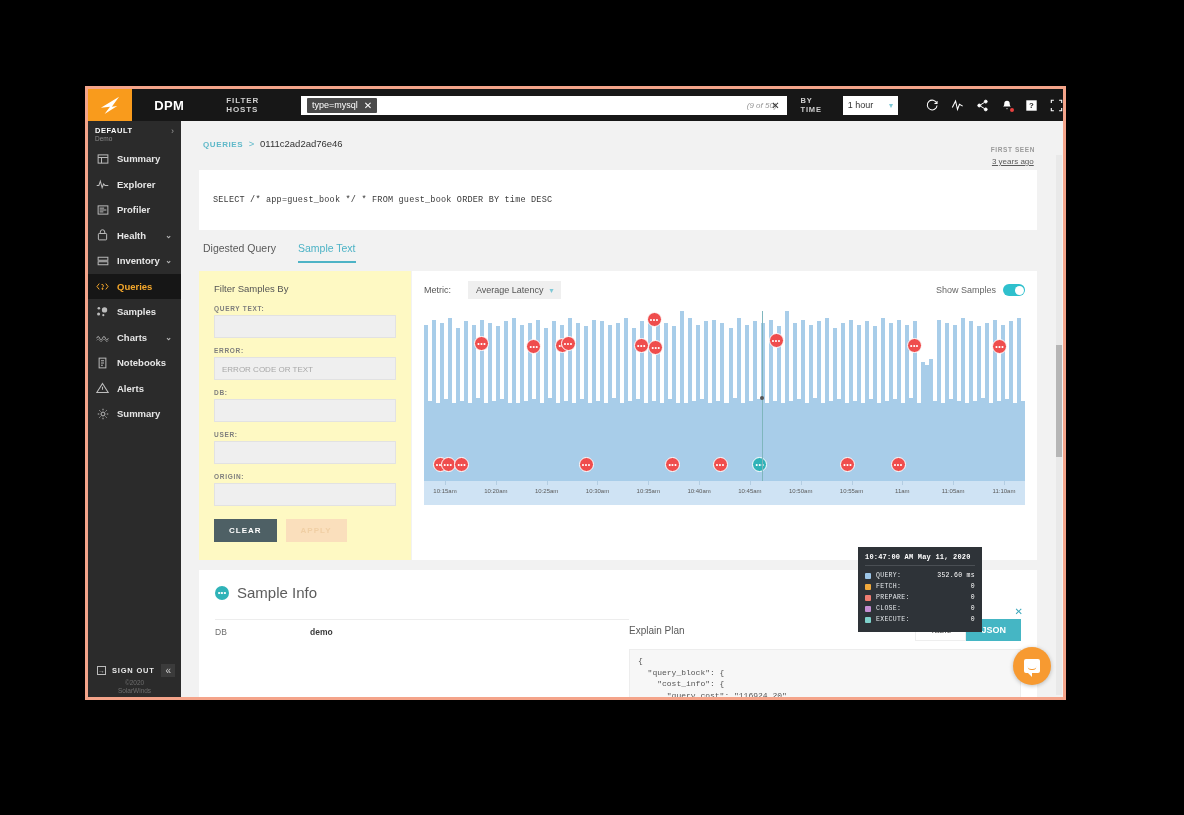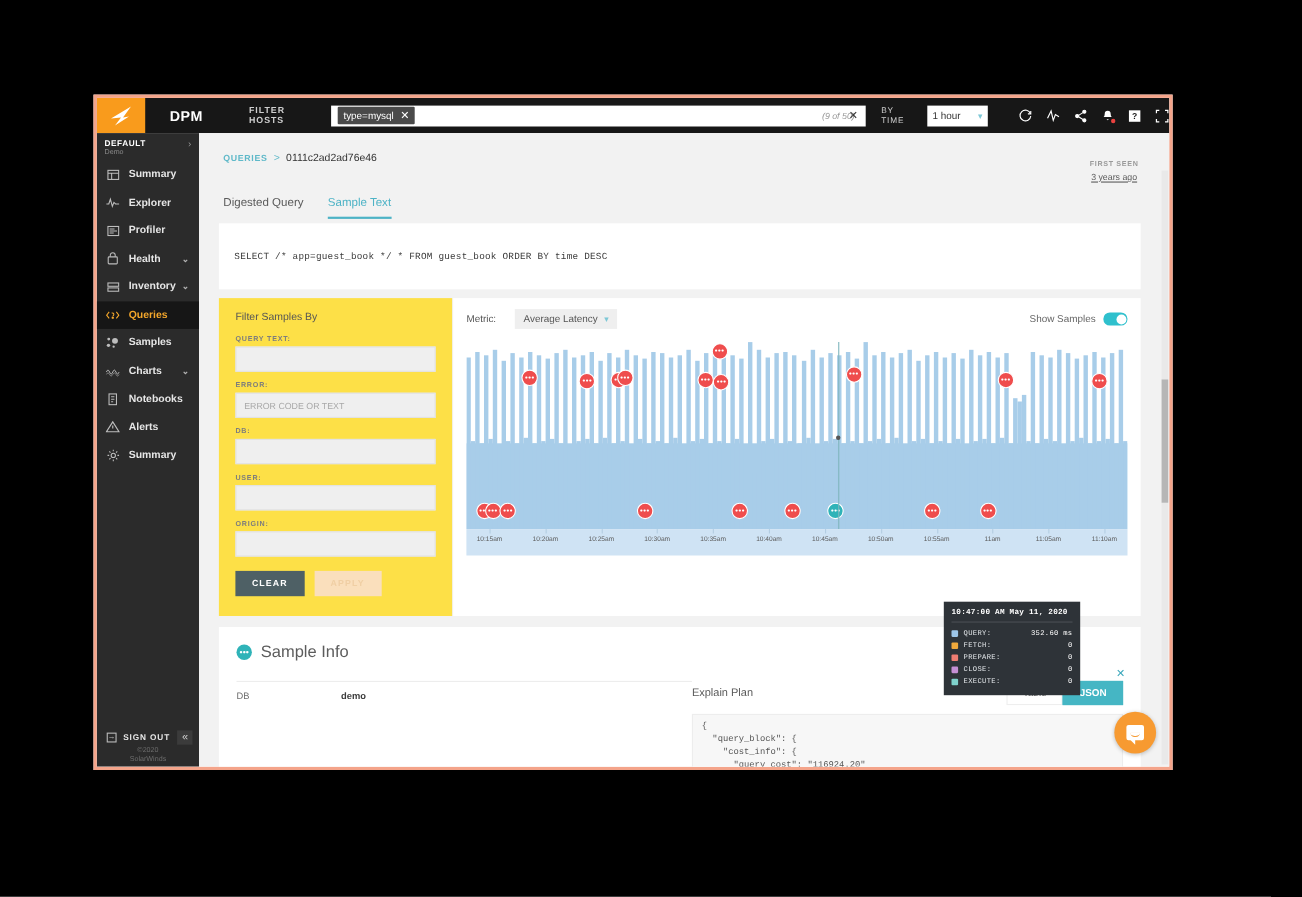--- a/index.html
+++ b/index.html
@@ -52,21 +52,21 @@
   .chip .chip-x { font-size: 10px; cursor: pointer; }
   #filter-count {
     position: absolute; right: 10px; font-size: 8px;
     color: #999; font-style: italic;
   }
   #filter-clear {
     position: absolute; right: 7px; font-size: 10px; color: #333;
     cursor: pointer;
   }
   #bytime-label {
-    color: #cfcfcf; font-size: 7.5px; font-weight: normal;
+    color: #cfcfcf; font-size: 7.5px; font-weight: bold;
     letter-spacing: .8px; margin-left: 14px;
   }
   #time-select {
     margin-left: 7px; height: 19px; width: 56px; background: #fff;
     display: flex; align-items: center; justify-content: space-between;
     padding: 0 5px; font-size: 9px; color: #333;
   }
   #time-select .caret { color: #7ec8d6; font-size: 8px; }
   #topbar-icons { display: flex; align-items: center; gap: 12px; margin-left: 28px; }
   .tb-icon { color: #fff; position: relative; cursor: pointer; display: block; }
@@ -144,21 +144,21 @@
     margin: 4px 18px 0 18px; background: #fff; height: 60px;
     display: flex; align-items: center; padding-left: 14px;
   }
   #query-text {
     font-family: "Liberation Mono", monospace; font-size: 8.5px; color: #3a3a3a;
     letter-spacing: .2px;
   }
 
   
   #mid-row { display: flex; gap: 1px; margin: 8px 18px 0 18px; }
-  #filter-panel { width: 212px; background: #fde047; padding: 12px 15px 18px 15px; }
+  #filter-panel { width: 212px; background: #fef9c3; padding: 12px 15px 18px 15px; }
   #filter-title { font-size: 9.5px; color: #555; margin-bottom: 11px; }
   .field-label {
     font-size: 6.5px; font-weight: bold; color: #7d7d7d;
     letter-spacing: .7px; margin-bottom: 3px; display: block;
   }
   .field-input {
     width: 100%; height: 23px; background: #efefef; border: 1px solid #e2e2e2;
     margin-bottom: 9px; font-size: 8.5px; color: #555; padding: 0 7px;
     font-family: "Liberation Sans", sans-serif;
   }
@@ -521,28 +521,28 @@
           <span class="bc-link">QUERIES</span>
           <span class="bc-sep">&gt;</span>
           <span>0111c2ad2ad76e46</span>
         </div>
         <div id="first-seen">
           <span class="fs-label">FIRST SEEN</span>
           <span class="fs-value">3 years ago</span>
         </div>
       </div>
 
+      <div id="query-card">
+        <div id="query-text">SELECT /* app=guest_book */ * FROM guest_book ORDER BY time DESC</div>
+      </div>
+
       <div id="tabs">
           <div class="tab">Digested Query</div>
           <div class="tab active">Sample Text</div>
         </div>
-
-      <div id="query-card">
-        <div id="query-text">SELECT /* app=guest_book */ * FROM guest_book ORDER BY time DESC</div>
-      </div>
 
       <div id="mid-row">
 
         <div id="filter-panel">
           <div id="filter-title">Filter Samples By</div>
           <div id="filter-fields">
               <div><label class="field-label">QUERY TEXT:</label><input class="field-input" type="text" value="" placeholder="" style=""></div>
               <div><label class="field-label">ERROR:</label><input class="field-input" type="text" value="" placeholder="ERROR CODE OR TEXT" style=""></div>
               <div><label class="field-label">DB:</label><input class="field-input" type="text" value="" placeholder="" style=""></div>
               <div><label class="field-label">USER:</label><input class="field-input" type="text" value="" placeholder="" style=""></div>

